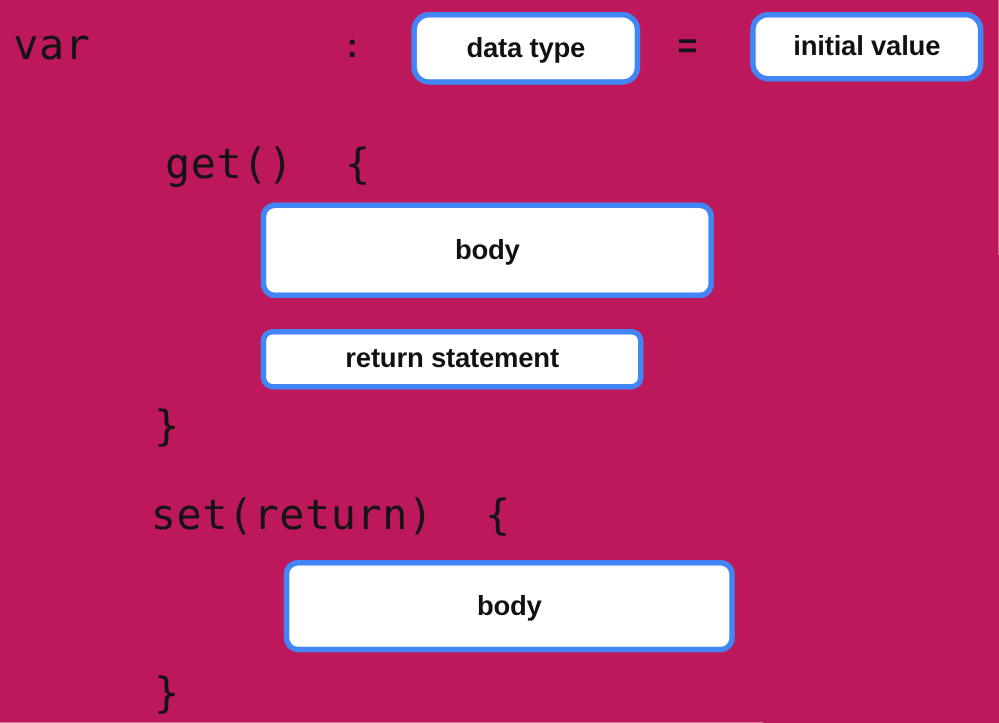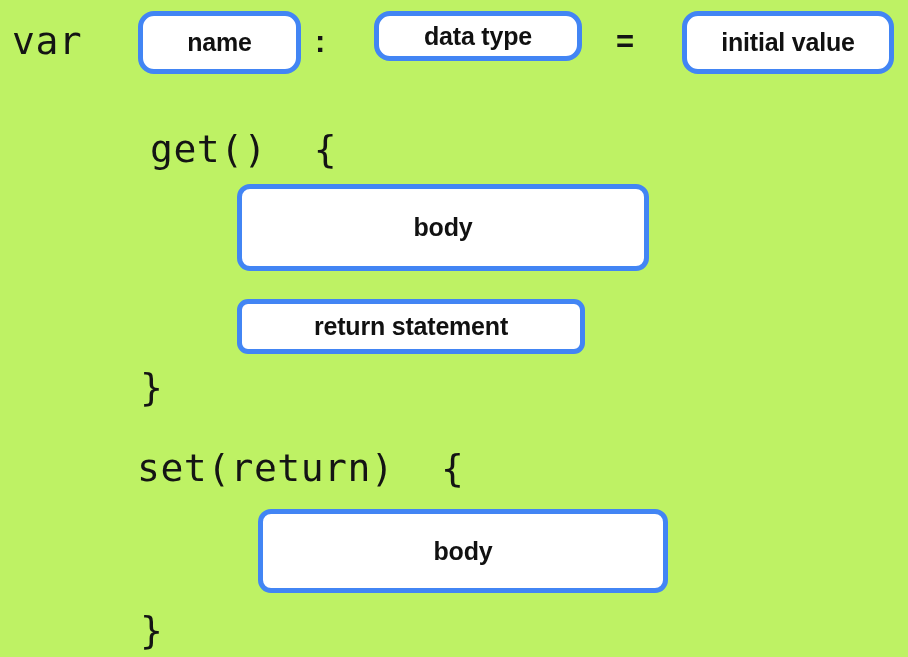--- a/index.html
+++ b/index.html
@@ -55,21 +55,21 @@
     color: #111111;
     letter-spacing: -0.2px;
     white-space: nowrap;
     line-height: 1;
   }
 
   
   #slot-name        { left: 138px; top: 11px;  width: 163px; height: 63px;  border-radius: 16px; }
   #slot-name .slot-label       { font-size: 25px; }
 
-  #slot-datatype    { left: 374px; top: 11px;  width: 208px; height: 50px;  border-radius: 16px; }
+  #slot-datatype    { left: 374px; top: 11px;  width: 208px; height: 66px;  border-radius: 16px; }
   #slot-datatype .slot-label   { font-size: 25px; }
 
   #slot-initvalue   { left: 682px; top: 11px;  width: 212px; height: 63px;  border-radius: 16px; }
   #slot-initvalue .slot-label  { font-size: 25px; }
 
   #slot-get-body    { left: 237px; top: 184px; width: 412px; height: 87px;  border-radius: 13px; }
   #slot-get-body .slot-label   { font-size: 25px; }
 
   #slot-return      { left: 237px; top: 299px; width: 348px; height: 55px;  border-radius: 11px; }
   #slot-return .slot-label     { font-size: 25px; }
@@ -82,27 +82,24 @@
   #op-colon    { left: 315px; top: 26px;  font-size: 31px; }
   #op-equals   { left: 616px; top: 26px;  font-size: 31px; }
   #kw-get      { left: 137px; top: 130px; font-size: 38px; margin-left: 13px; }
   #kw-close1   { left: 140px; top: 368px; font-size: 38px; }
   #kw-set      { left: 137px; top: 449px; font-size: 38px; }
   #kw-close2   { left: 140px; top: 611px; font-size: 38px; }
 </style>
 </head>
 <body>
 
-<div id="canvas" style="background: #bef264;">
+<div id="canvas" style="background: #be185d;">
 
   <div class="mono" id="kw-var" style="color: rgb(20, 20, 20);">var</div>
 
-  <div class="slot" id="slot-name" style="border-color: rgb(66, 133, 244);">
-    <span class="slot-label">name</span>
-  </div>
 
   <div class="op" id="op-colon" style="color: rgb(20, 20, 20);">:</div>
 
   <div class="slot" id="slot-datatype" style="border-color: rgb(66, 133, 244);">
     <span class="slot-label">data type</span>
   </div>
 
   <div class="op" id="op-equals" style="color: rgb(20, 20, 20);">=</div>
 
   <div class="slot" id="slot-initvalue" style="border-color: rgb(66, 133, 244);">

